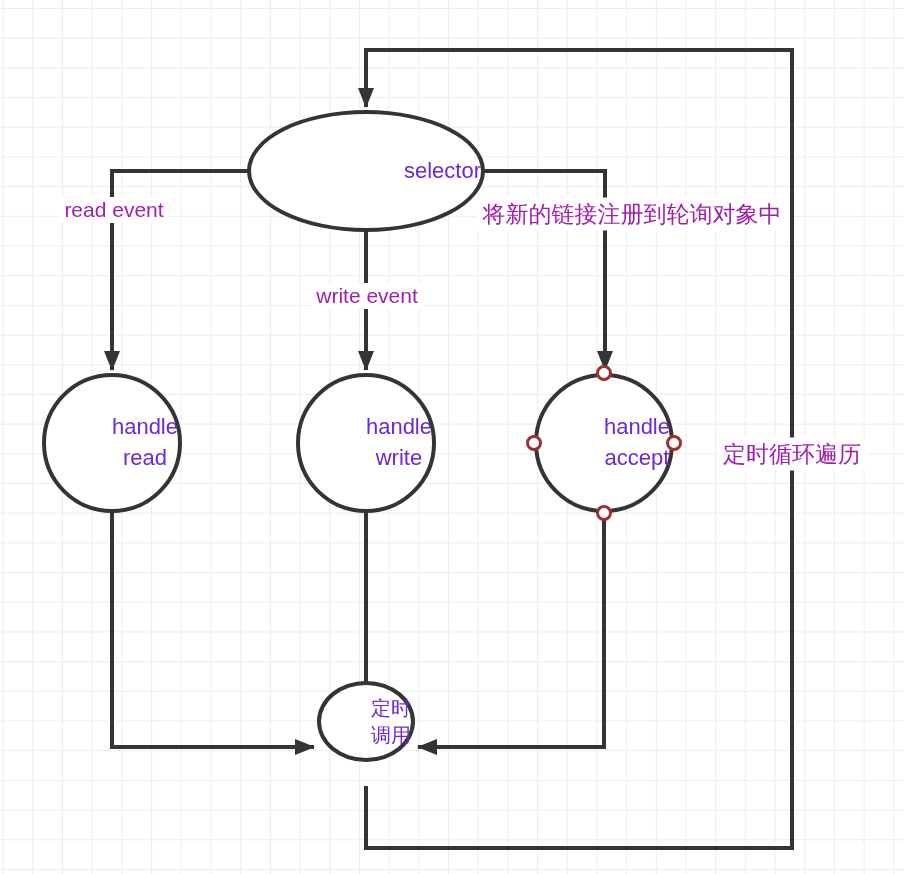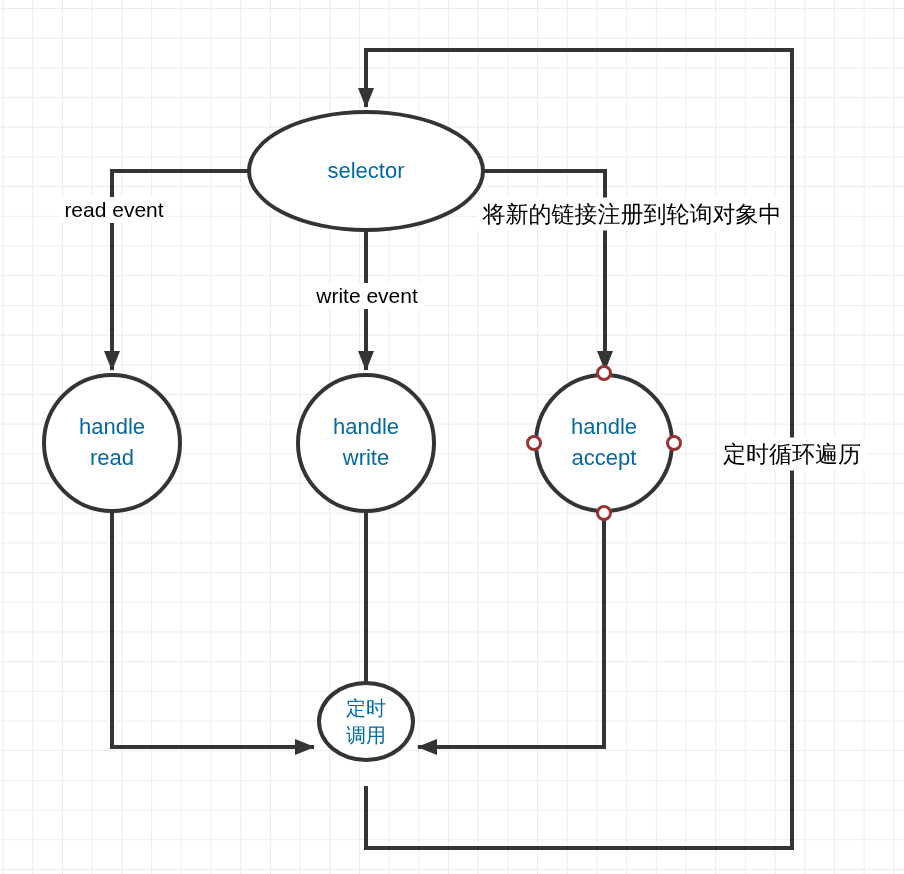--- a/index.html
+++ b/index.html
@@ -27,41 +27,41 @@
     z-index: 1;
   }
   .node {
     position: absolute;
     box-sizing: border-box;
     background: #ffffff;
     border: 4px solid #343434;
     border-radius: 50%;
     display: flex;
     align-items: center;
-    justify-content: center;
+    justify-content: flex-end;
     text-align: center;
-    color: #0369a1;
+    color: #6d28d9;
     z-index: 2;
   }
   .node .label {
     white-space: pre-line;
     line-height: 1.4;
   }
   .node-selector   { left: 247px; top: 110px; width: 238px; height: 122px; font-size: 22px; }
   .node-read       { left:  42px; top: 373px; width: 140px; height: 140px; font-size: 22px; }
   .node-write      { left: 296px; top: 373px; width: 140px; height: 140px; font-size: 22px; }
   .node-accept     { left: 534px; top: 373px; width: 140px; height: 140px; font-size: 22px; }
   .node-timed-call { left: 317px; top: 681px; width:  98px; height:  81px; font-size: 20px; }
   .node-timed-call .label { line-height: 1.35; }
 
   .edge-label {
     position: absolute;
     transform: translate(-50%, -50%);
     background: #ffffff;
-    color: #000000;
+    color: #a21caf;
     padding: 1px 6px;
     white-space: nowrap;
     z-index: 3;
   }
   .lbl-read-event  { left: 114px; top: 210px; font-size: 21px; }
   .lbl-write-event { left: 367px; top: 296px; font-size: 21px; }
   .lbl-register    { left: 632px; top: 214px; font-size: 23px; }
   .lbl-timed-loop  { left: 792px; top: 454px; font-size: 23px; }
 
   .connection-point {

